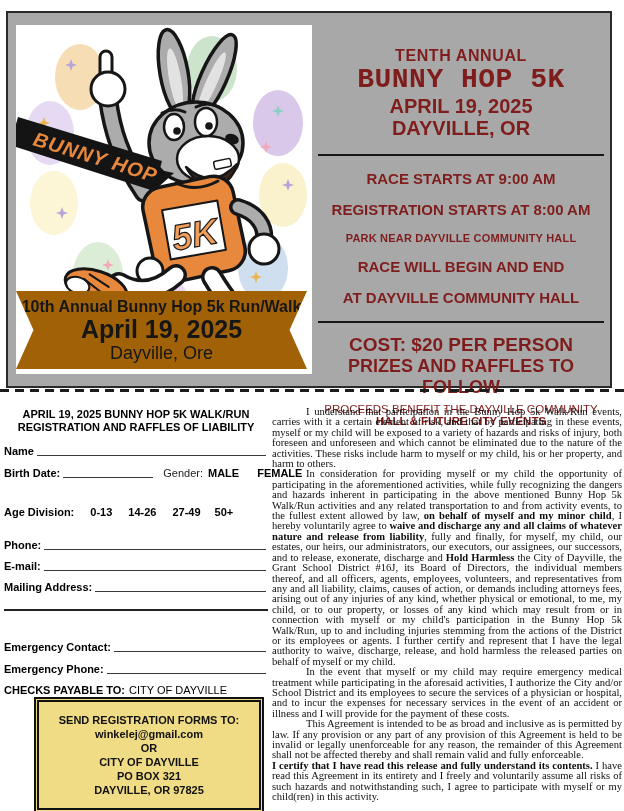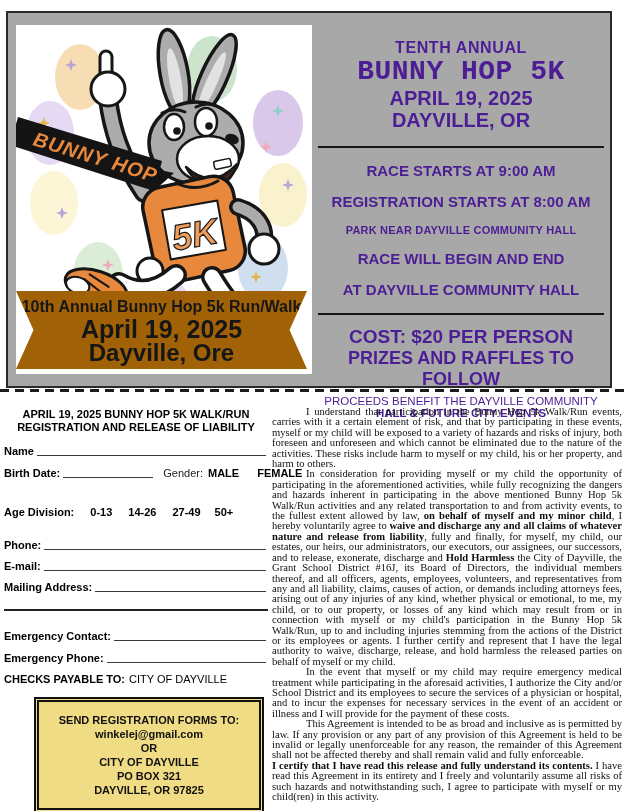--- a/index.html
+++ b/index.html
@@ -9,23 +9,23 @@
   
   .panel{position:absolute;left:6px;top:11px;width:606px;height:377px;background:#a8a8a8;
          border:2px solid #2a2a2a;box-sizing:border-box;}
   .img-box{position:absolute;left:8px;top:12px;width:296px;height:349px;background:#fff;overflow:hidden;}
   .img-box svg{display:block;font-family:"Liberation Sans",sans-serif;}
   .banner{position:absolute;left:0;right:5px;bottom:5px;height:78px;background:#a16207;
           clip-path:polygon(0 0,100% 0,94% 50%,100% 100%,0 100%,6% 50%);
           text-align:center;color:#161616;}
   .banner .b1{margin-top:7px;font-size:16px;font-weight:700;}
   .banner .b2{font-size:25px;font-weight:700;line-height:27px;}
-  .banner .b3{font-size:24px;font-weight:700;line-height:20px;}
-
-  .right-col{position:absolute;left:304px;top:0;width:298px;text-align:center;color:#4c1d95;}
+  .banner .b3{font-size:18px;font-weight:400;line-height:20px;}
+
+  .right-col{position:absolute;left:304px;top:8px;width:298px;text-align:center;color:#7f1d1d;}
   .fh1{margin-top:26px;font-size:16px;font-weight:700;letter-spacing:.6px;}
   .fh2{font-family:Liberation Mono, monospace;font-size:28px;font-weight:700;
        letter-spacing:.5px;line-height:30px;}
   .fh3{font-size:20px;font-weight:700;line-height:22px;}
   .fh4{font-size:20px;font-weight:700;line-height:22px;}
   .divider{border-top:2px solid #161616;margin:15px 6px 0 6px;}
   .race-line{font-size:15px;font-weight:700;margin-top:14px;}
   .race-small{font-size:11px;font-weight:700;margin-top:14px;letter-spacing:.2px;}
   .cost1{font-size:19px;font-weight:700;margin-top:11px;}
   .cost2{font-size:18px;font-weight:700;}
@@ -171,21 +171,21 @@
       <div class="cost3">PROCEEDS BENEFIT THE DAYVILLE COMMUNITY</div>
       <div class="cost4">HALL &amp; FUTURE  CITY EVENTS</div>
     </div>
   </div>
 
   <div class="cut"></div>
 
   <div class="form-col">
     <div class="form-heading">
       <div>APRIL 19, 2025 BUNNY HOP 5K WALK/RUN</div>
-      <div>REGISTRATION AND RELEASE OF LIABILITY</div>
+      <div>REGISTRATION AND RAFFLES OF LIABILITY</div>
     </div>
 
     <div class="frow" style="margin-top:10px">
       <b>Name</b>
       <span class="line"></span>
     </div>
 
     <div class="frow" style="margin-top:9px">
       <b>Birth Date:</b>
       <span class="line fixed" style="width:90px"></span>
@@ -212,21 +212,21 @@
       <span class="line"></span>
     </div>
 
     <div class="frow" style="margin-top:8px">
       <b>Mailing Address:</b>
       <span class="line"></span>
     </div>
 
     <div class="full-line"></div>
 
-    <div class="frow" style="margin-top:18px">
+    <div class="frow" style="margin-top:29px">
       <b>Emergency Contact:</b>
       <span class="line"></span>
     </div>
 
     <div class="frow" style="margin-top:9px">
       <b>Emergency Phone:</b>
       <span class="line"></span>
     </div>
 
     <div class="frow" style="margin-top:9px">

